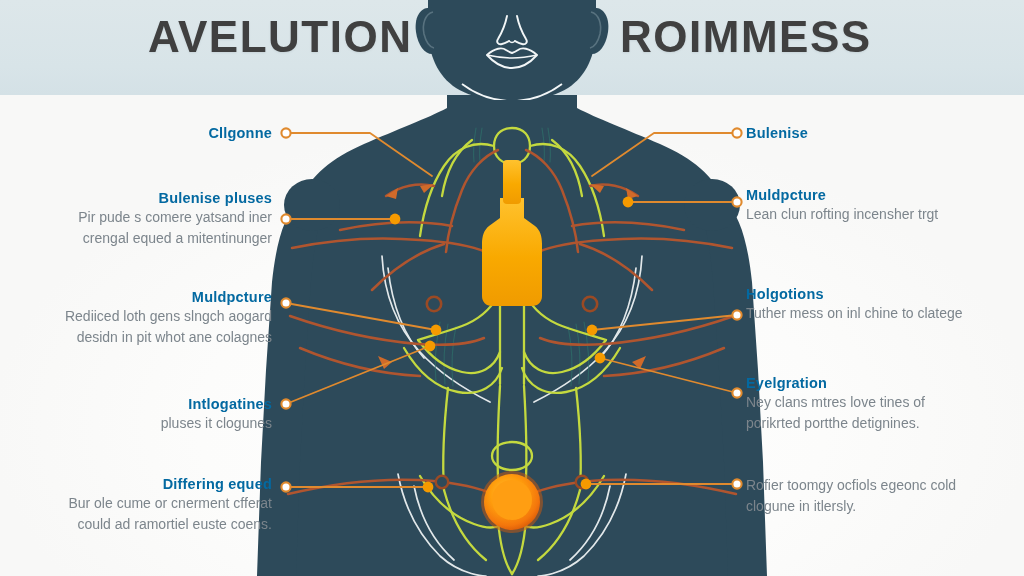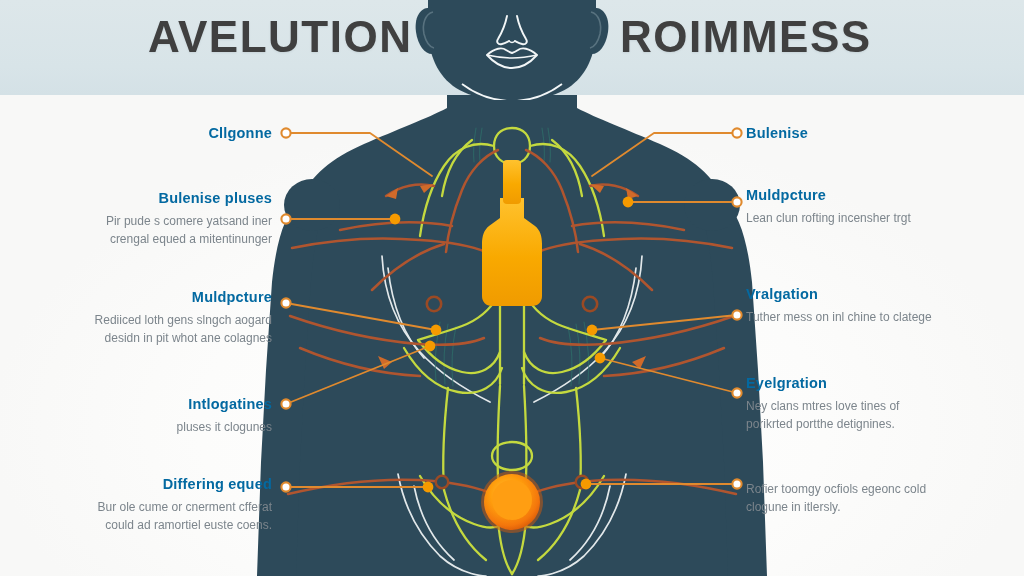--- a/index.html
+++ b/index.html
@@ -42,21 +42,21 @@
   
   #leaders { position:absolute; left:0; top:0; width:1024px; height:576px; z-index:3; }
 
   
   .callout { position:absolute; z-index:5; }
   .callout .ttl {
     font-size:14.5px; font-weight:700; color:#0369a1;
     letter-spacing:.2px; line-height:1.25; white-space:nowrap;
   }
   .callout .dsc {
-    margin-top:5px; font-size:12px; color:#7c858c;
+    font-size:14px; color:#7c858c;
     line-height:1.52; font-weight:400;
   }
   .callout.left  { text-align:right; }
   .callout.right { text-align:left; }
   .callout.left .dsc  { text-align:right; }
   .callout.right .dsc { text-align:left; }
 </style>
 </head>
 <body>
 
@@ -333,21 +333,21 @@
         <div class="dsc">Bur ole cume or cnerment cfferat<br>could ad ramortiel euste coens.</div>
       </div>
       <div class="callout right" style="left: 746px; top: 124px;">
         <div class="ttl">Bulenise</div>
       </div>
       <div class="callout right" style="left: 746px; top: 186px;">
         <div class="ttl">Muldpcture</div>
         <div class="dsc">Lean clun rofting incensher trgt</div>
       </div>
       <div class="callout right" style="left: 746px; top: 285px;">
-        <div class="ttl">Vralgation</div>
+        <div class="ttl">Holgotions</div>
         <div class="dsc">Tuther mess on inl chine to clatege</div>
       </div>
       <div class="callout right" style="left: 746px; top: 374px;">
         <div class="ttl">Eyelgration</div>
         <div class="dsc">Ney clans mtres love tines of<br>porikrted portthe detignines.</div>
       </div>
       <div class="callout right" style="left: 746px; top: 475px;">
         <div class="dsc">Rofier toomgy ocfiols egeonc cold<br>clogune in itlersly.</div>
       </div>
     </div>

